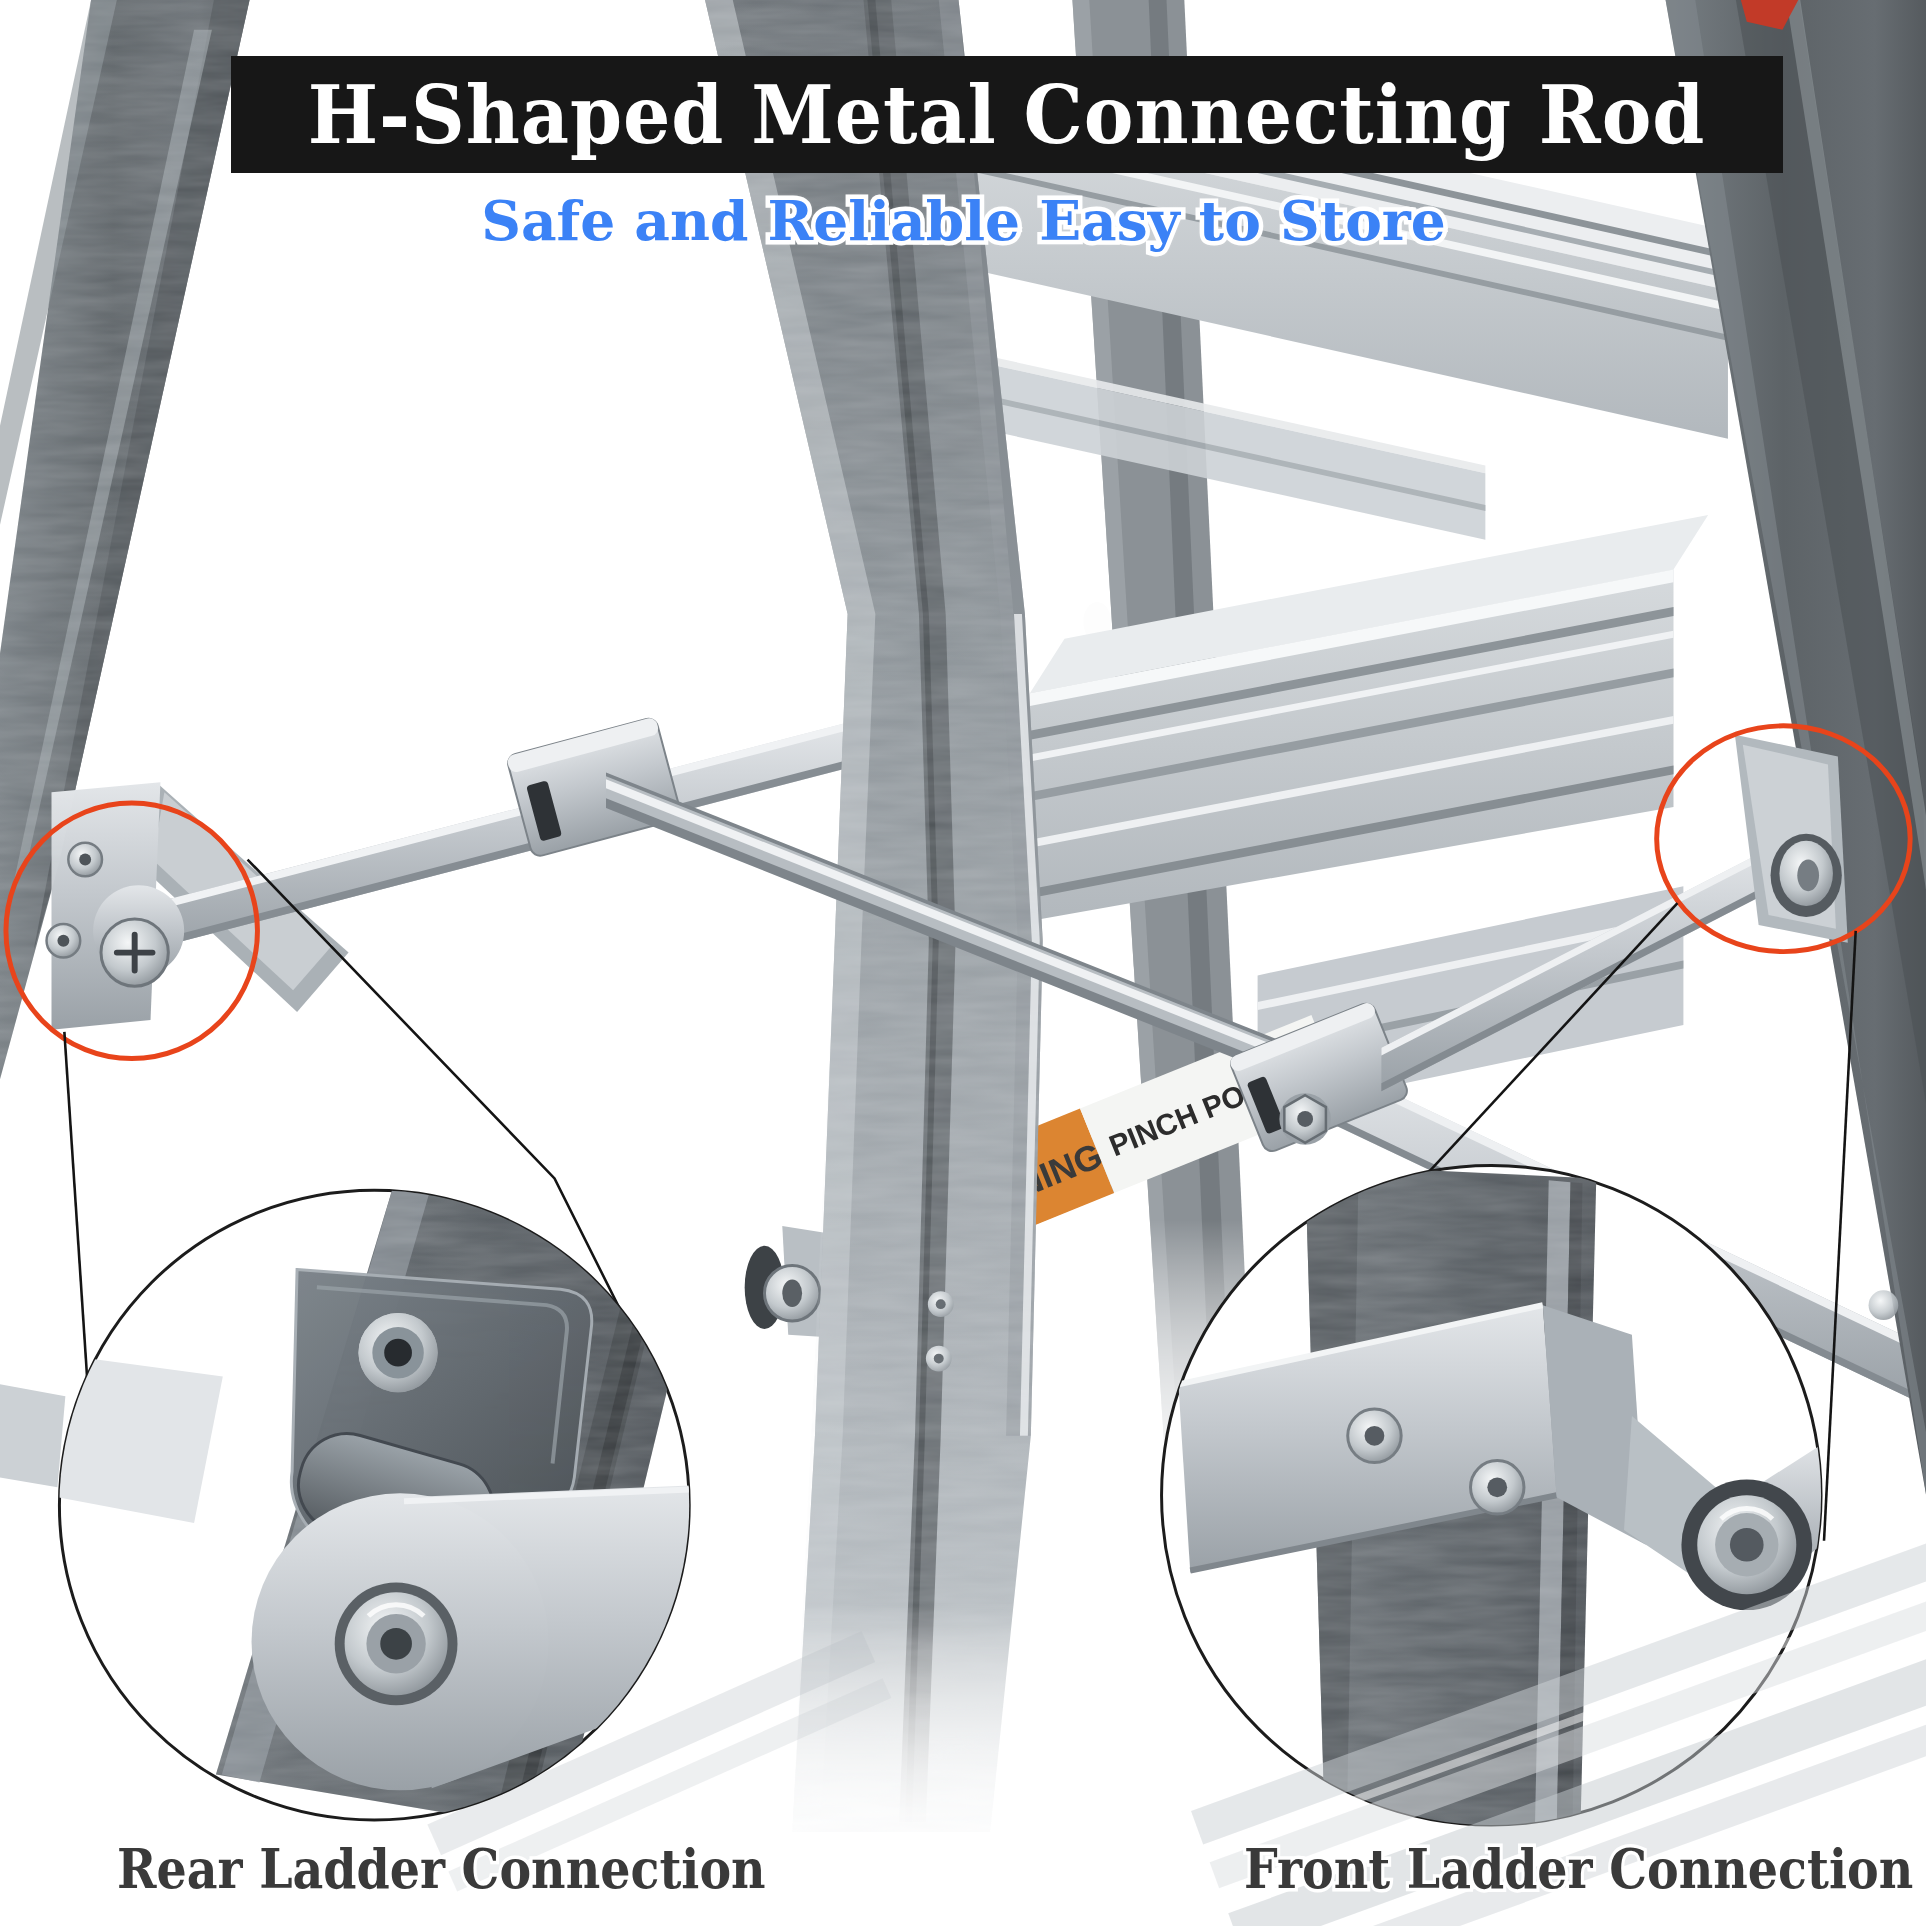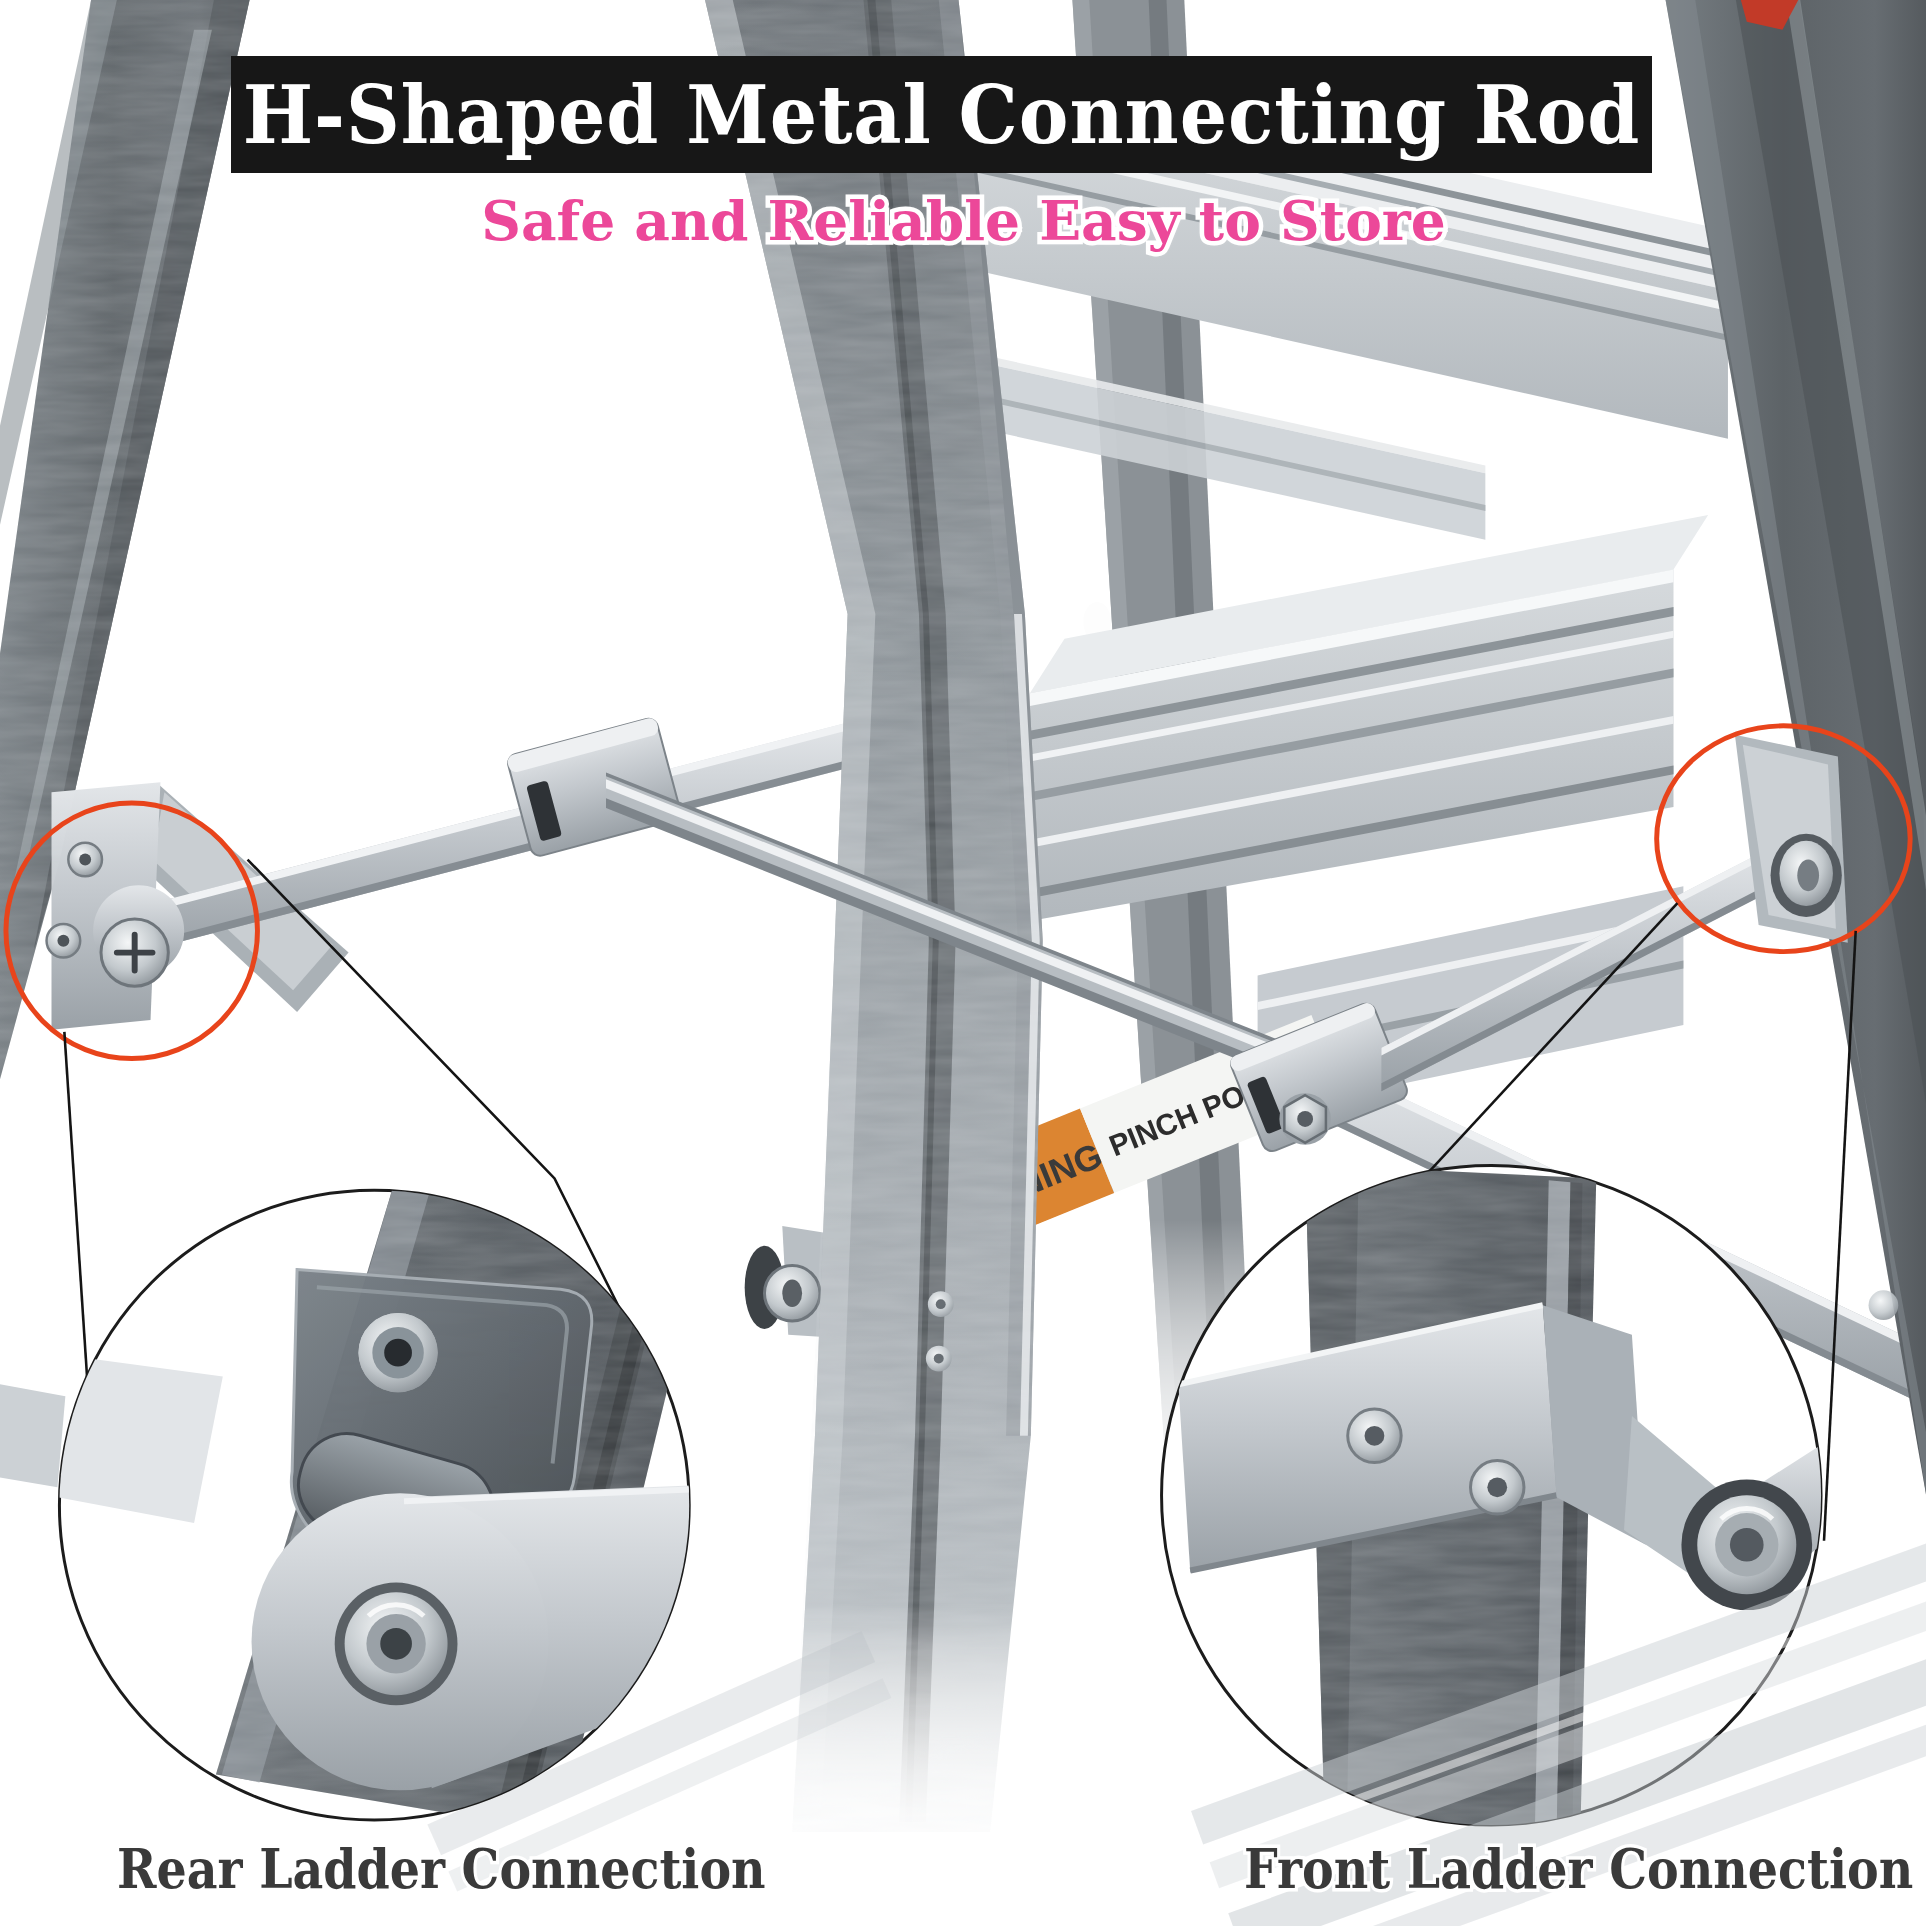--- a/index.html
+++ b/index.html
@@ -1,24 +1,24 @@
 <!DOCTYPE html>
 <html><head>
 <meta charset="utf-8">
 <style>
   html,body{margin:0;padding:0;background:#ffffff;}
   .stage{position:relative;width:1927px;height:1927px;background:#fff;overflow:hidden;
          font-family:"DejaVu Serif", serif;}
   .scene-svg{position:absolute;left:0;top:0;width:1927px;height:1927px;}
-  .banner{position:absolute;left:231px;top:56px;width:1421px;height:117px;background:#171717;
+  .banner{position:absolute;left:231px;top:56px;width:1552px;height:117px;background:#171717;
           display:flex;align-items:center;justify-content:center;}
   .banner .title{color:#ffffff;font-weight:bold;font-size:81px;white-space:nowrap;
           transform:scaleX(.92);letter-spacing:1px;}
   .subtitle{position:absolute;left:0;top:188px;width:1927px;text-align:center;
-          font-size:55px;font-weight:bold;color:#ec4899;white-space:nowrap;
+          font-size:55px;font-weight:bold;color:#3b82f6;white-space:nowrap;
           -webkit-text-stroke:9px #ffffff;paint-order:stroke fill;
           text-shadow:0 0 6px #fff,0 0 2px #fff;}
   .caption{position:absolute;top:1837px;width:634px;text-align:center;font-size:54px;
           font-weight:bold;color:#3a3a3a;white-space:nowrap;
           -webkit-text-stroke:7px #ffffff;paint-order:stroke fill;}
   .caption-left{left:79px;transform:scaleX(.88);}
   .caption-right{left:1206px;transform:scaleX(.88);}
   svg text.lbl{font-family:"Liberation Sans", sans-serif;font-weight:bold;}
 </style>
 </head>

